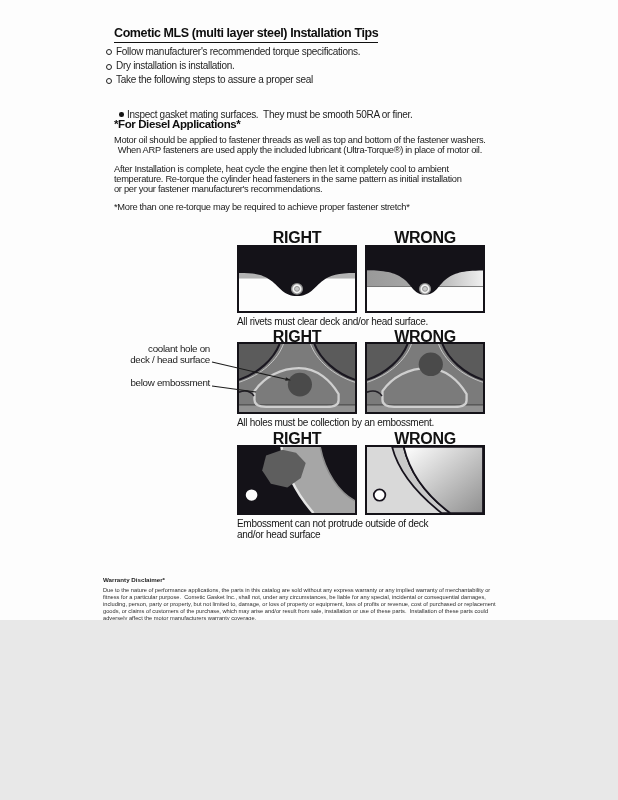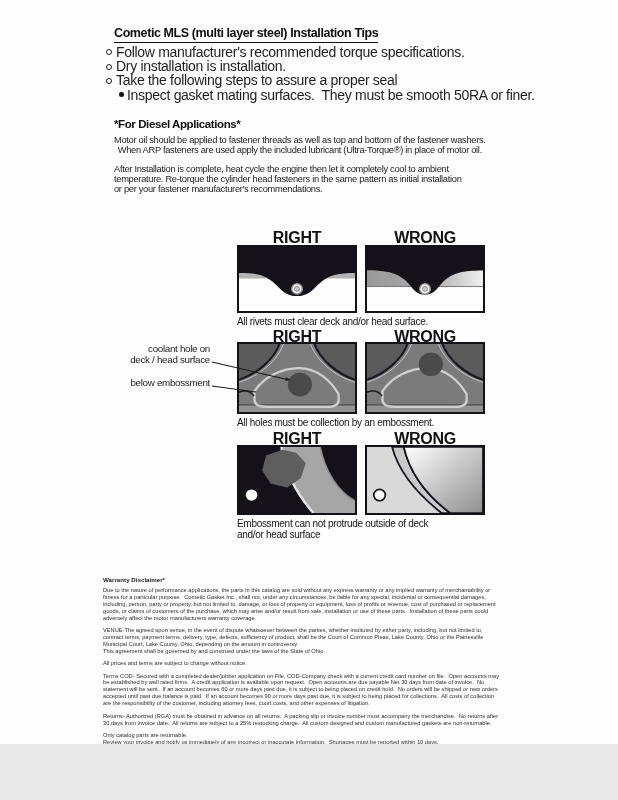--- a/index.html
+++ b/index.html
@@ -1,31 +1,31 @@
 <!DOCTYPE html>
 <html><head>
 <meta charset="utf-8">
 <style>
   html,body{margin:0;padding:0;background:#e8e8e8;}
   .page{
-    position:relative;width:618px;height:744px;background:#fdfdfd;
+    position:relative;width:618px;height:620px;background:#fdfdfd;
     font-family:"Liberation Sans","DejaVu Sans",sans-serif;color:#1e1e1e;
     overflow:hidden;margin:0 auto;
   }
   .abs{position:absolute;}
   .pre{white-space:pre;}
   
   .title{
     left:114px;top:26px;font-size:12.5px;font-weight:bold;letter-spacing:-0.4px;
     color:#0e0e0e;border-bottom:1.6px solid #101010;padding-bottom:2px;margin:0;
   }
   
-  .intro{left:106px;top:45px;font-size:14px;letter-spacing:-0.3px;}
+  .intro{left:106px;top:45px;font-size:10px;letter-spacing:-0.3px;}
   .b-row{display:flex;align-items:flex-start;line-height:14.2px;}
-  .b-row.sub{padding-left:13px;}
+  .b-row.sub{padding-left:13px;margin-top:20px;}
   .marker-open{flex:0 0 auto;width:4px;height:4px;border:1px solid #222;border-radius:50%;margin:4.4px 4px 0 0;}
   .marker-fill{flex:0 0 auto;width:4.5px;height:4.5px;background:#141414;border-radius:50%;margin:4.6px 3.5px 0 0;}
   
   .diesel-head{left:114px;top:118px;font-size:11.5px;font-weight:bold;letter-spacing:-0.4px;color:#0f0f0f;}
   .bodypara{font-size:9.3px;letter-spacing:-0.3px;line-height:10px;color:#1c1c1c;}
   .p1{left:114px;top:135px;text-align:center;}
   .p2{left:114px;top:164px;}
   .note{left:114px;top:202px;font-size:9.3px;letter-spacing:-0.3px;color:#1c1c1c;}
   
   .dg-label{width:120px;text-align:center;font-size:16px;font-weight:bold;letter-spacing:-0.3px;color:#121212;}
@@ -75,20 +75,21 @@
     <div class="pre">Motor oil should be applied to fastener threads as well as top and bottom of the fastener washers.</div>
     <div class="pre">When ARP fasteners are used apply the included lubricant (Ultra-Torque®) in place of motor oil.</div>
   </div>
 
   <div class="abs bodypara p2">
     <div class="pre">After Installation is complete, heat cycle the engine then let it completely cool to ambient</div>
     <div class="pre">temperature. Re-torque the cylinder head fasteners in the same pattern as initial installation</div>
     <div class="pre">or per your fastener manufacturer's recommendations.</div>
   </div>
 
+  <div class="abs note pre">*More than one re-torque may be required to achieve proper fastener stretch*</div>
 
   <div class="abs dg-label" style="left:237px;top:229px">RIGHT</div>
   <div class="abs dg-label" style="left:365px;top:229px">WRONG</div>
 
   <div class="abs dg-box" style="left:237px;top:245px">
     <svg viewBox="0 0 120 68" preserveAspectRatio="none">
       <rect width="120" height="68" fill="#fdfdfd"></rect>
       <rect x="0" y="27" width="120" height="6.5" fill="#b3b3b3"></rect>
       <path d="M0,0 H120 V27.5 C102,27.5 95,29.5 87,35.5 C77,43 74,52 60,52 C46,52 43,43 33,35.5 C25,29.5 18,27.5 0,27.5 Z" fill="#141218"></path>
       <g>

